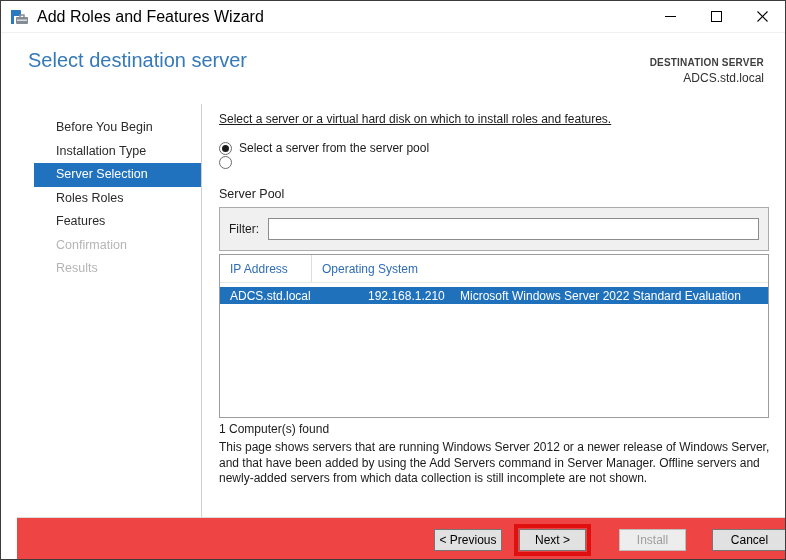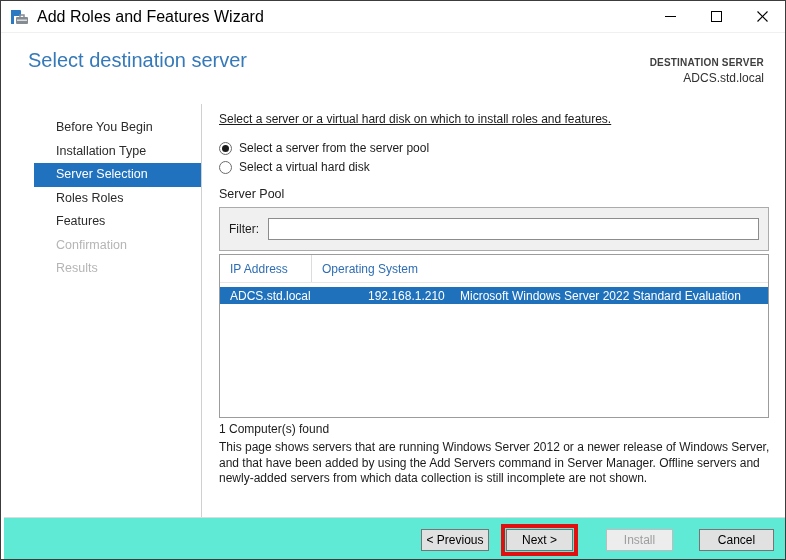--- a/index.html
+++ b/index.html
@@ -22,21 +22,21 @@
   .dest-label{font-size:10px;font-weight:700;color:#3f3f3f;letter-spacing:.2px;}
   .dest-server{font-size:12px;color:#303030;margin-top:3px;}
   
   .sidebar{position:absolute;left:0;top:103px;width:201px;height:413px;border-right:1px solid #d0d0d0;padding-top:12px;box-sizing:border-box;padding-left:20px;}
   .nav-item{height:23.5px;line-height:23.5px;margin-left:13px;padding-left:22px;font-size:12.5px;color:#2b2b2b;cursor:pointer;white-space:nowrap;}
   .nav-item.selected{background:#2172be;color:#fff;}
   .nav-item.disabled{color:#b5b5b5;cursor:default;}
   
   .content{position:absolute;left:218px;top:103px;width:550px;}
   .intro{position:absolute;top:8px;left:0;text-decoration:underline;}
-  .radio-group{position:absolute;top:37px;left:0;display:flex;flex-direction:column;gap:5px;}
+  .radio-group{position:absolute;top:37px;left:0;display:flex;flex-direction:column;}
   .radio-row{display:flex;align-items:center;gap:7px;height:14px;cursor:pointer;}
   .radio{width:13px;height:13px;border:1px solid #6b6b6b;border-radius:50%;background:#fff;box-sizing:border-box;position:relative;flex:none;}
   .radio.checked::after{content:"";position:absolute;left:2px;top:2px;width:7px;height:7px;border-radius:50%;background:#1a1a1a;}
   .pool-title{position:absolute;top:83px;left:0;font-size:12.5px;color:#222;}
   .filter-box{position:absolute;top:103px;left:0;right:0;height:44px;background:#f0f0f0;border:1px solid #ababab;box-sizing:border-box;display:flex;align-items:center;padding:0 9px;gap:9px;}
   .filter-label{color:#1b1b1b;flex:none;}
   .filter-input{flex:1;height:22px;border:1px solid #8c8c8c;background:#fff;font:12px "Liberation Sans","DejaVu Sans",sans-serif;padding:0 4px;box-sizing:border-box;outline:none;}
   .server-table{position:absolute;top:150px;left:0;right:0;height:164px;border:1px solid #9c9c9c;box-sizing:border-box;background:#fff;overflow:hidden;}
   .thead{display:flex;height:27px;border-bottom:1px solid #e6e6e6;}
   .th{display:flex;align-items:center;padding-left:10px;box-sizing:border-box;color:#2e6db5;cursor:pointer;}
@@ -46,21 +46,21 @@
   .tbody{padding-top:4px;}
   .tr{display:flex;height:17px;align-items:center;cursor:pointer;}
   .tr.selected{background:#2071bc;color:#fff;}
   .td{padding-left:10px;box-sizing:border-box;white-space:nowrap;overflow:hidden;}
   .td.c-name{width:138px;}
   .td.c-ip{width:92px;}
   .td.c-os{flex:1;}
   .found{position:absolute;top:318px;left:0;color:#1b1b1b;}
   .desc{position:absolute;top:336px;left:0;width:551px;line-height:15.5px;color:#1b1b1b;}
   
-  .footer{position:absolute;left:3px;right:0;top:516px;height:43px;border-top:1px solid #dcdcdc;background:#5eead4;}
+  .footer{position:absolute;left:16px;right:0;top:516px;height:43px;border-top:1px solid #dcdcdc;background:#ef4444;}
   .btn{position:absolute;top:11px;height:22px;box-sizing:border-box;background:#e1e1e1;border:1px solid #757575;
        font:12px "Liberation Sans","DejaVu Sans",sans-serif;text-align:center;line-height:20px;color:#000;cursor:pointer;padding:0;}
   .btn-prev{left:417px;width:68px;}
   .btn-install{left:602px;width:67px;background:#ededed;border-color:#bdbdbd;color:#9e9e9e;cursor:default;}
   .btn-cancel{left:695px;width:75px;}
   .annotation-box{position:absolute;left:497px;top:6px;width:77px;height:32px;box-sizing:border-box;border:4px solid #e01010;display:flex;align-items:center;justify-content:center;}
   .btn-next{position:static;width:67px;height:22px;box-sizing:border-box;background:#e1e1e1;border:1px solid #757575;
        font:12px "Liberation Sans","DejaVu Sans",sans-serif;line-height:20px;color:#000;cursor:pointer;padding:0;}
 </style>
 </head>
@@ -114,21 +114,20 @@
   <div class="content">
     <div class="intro">Select a server or a virtual hard disk on which to install roles and features.</div>
 
     <div class="radio-group">
       <div class="radio-row">
         <span class="radio checked"></span>
         <span>Select a server from the server pool</span>
       </div>
       <div class="radio-row">
         <span class="radio"></span>
-        <span>Select a virtual hard disk</span>
       </div>
     </div>
 
     <div class="pool-title">Server Pool</div>
 
     <div class="filter-box">
       <span class="filter-label">Filter:</span>
       <input class="filter-input" type="text" value="" style="">
     </div>
 

